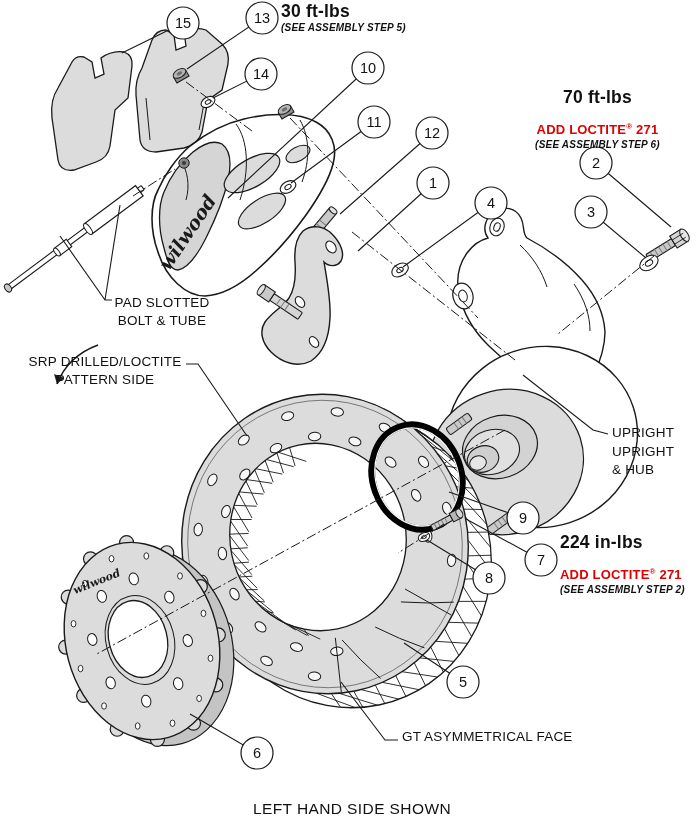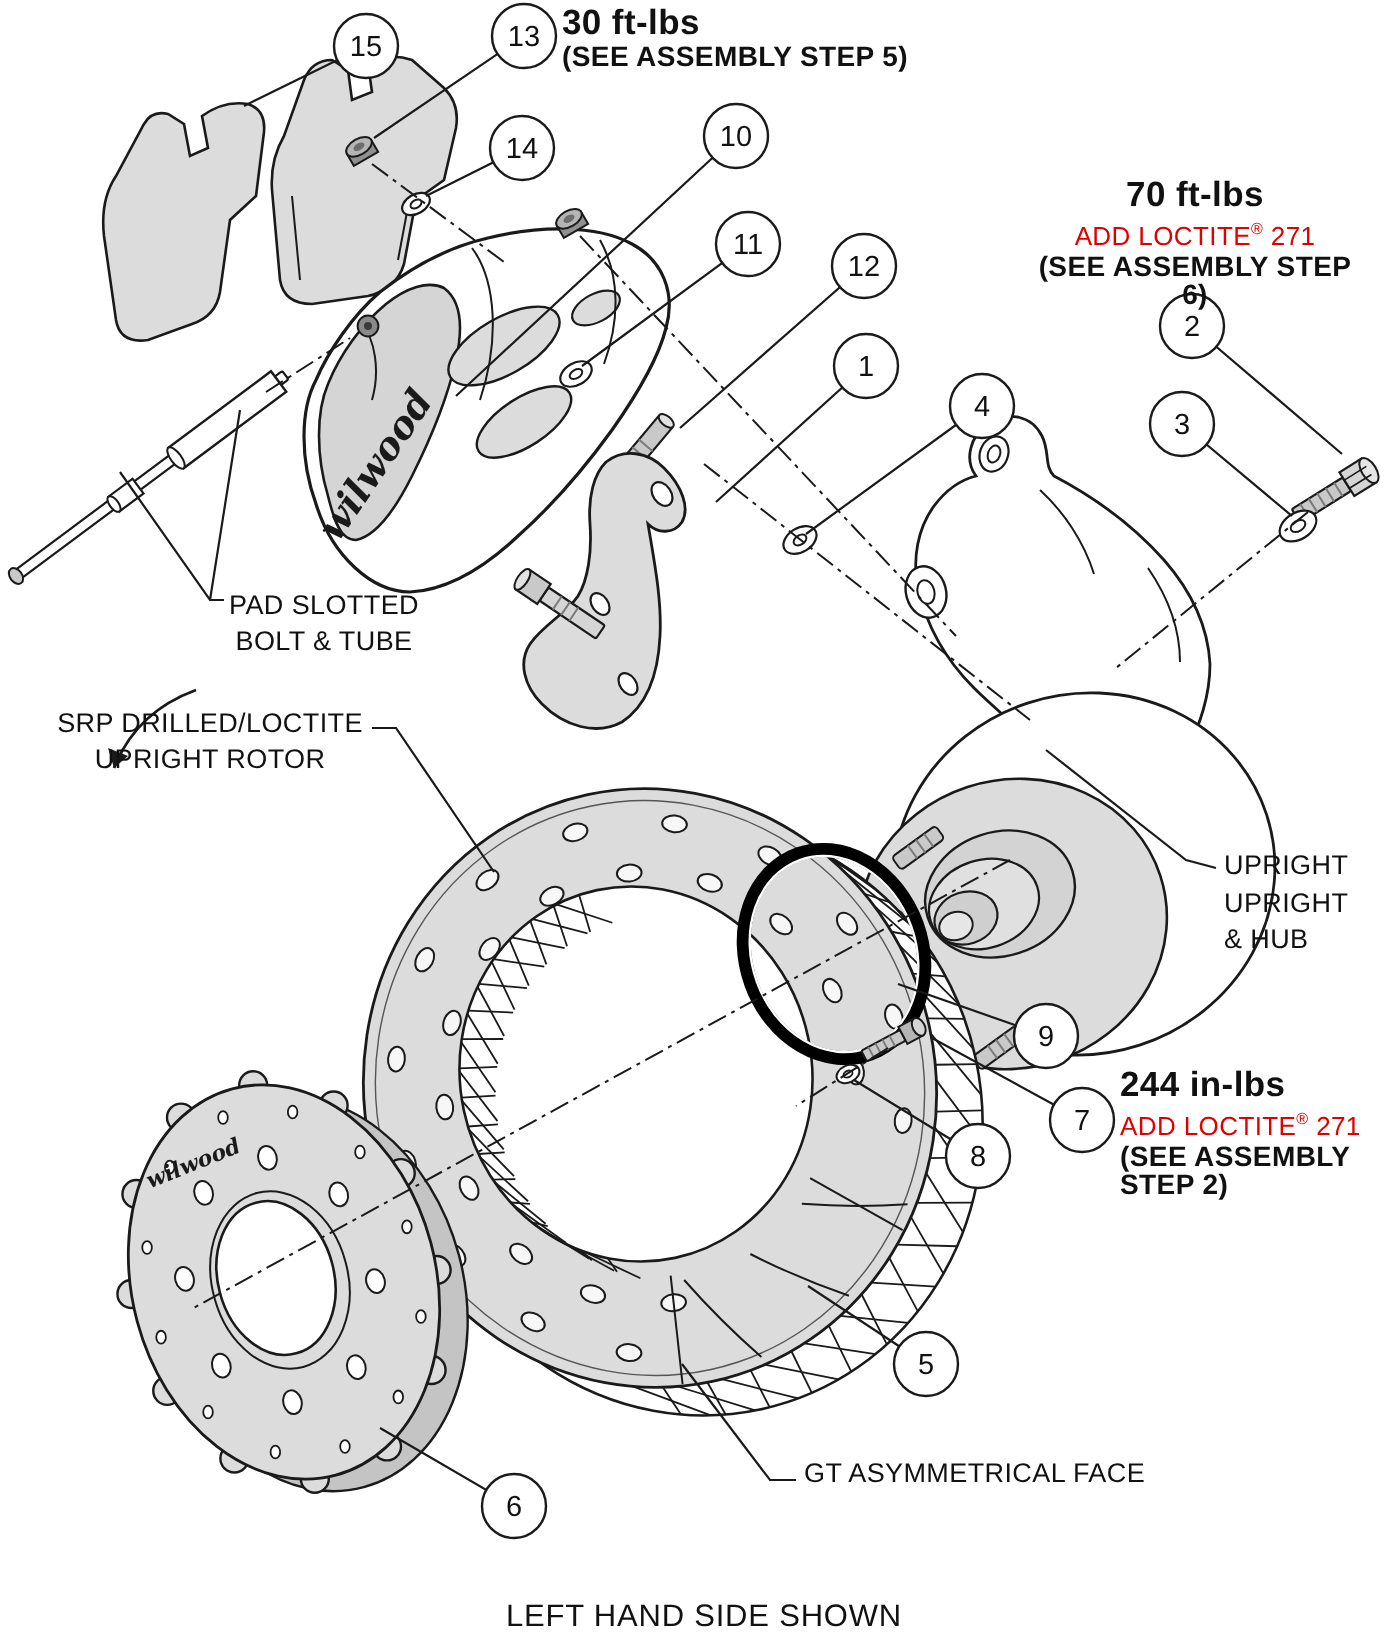--- a/index.html
+++ b/index.html
@@ -3,23 +3,23 @@
 <meta charset="utf-8">
 <style>
   html,body{margin:0;padding:0;}
   body{width:700px;height:821px;background:#ffffff;position:relative;overflow:hidden;
        font-family:"Liberation Sans", sans-serif;color:#111;}
   #stage{position:absolute;left:0;top:0;width:700px;height:821px;}
   svg{position:absolute;left:0;top:0;}
   .overlay{position:absolute;left:0;top:0;width:700px;height:725px;pointer-events:none;}
   .lbl{position:absolute;font-size:13.5px;line-height:17.5px;letter-spacing:.2px;color:#111;}
   .torque-val{font-size:17.5px;font-weight:bold;line-height:19px;}
-  .loctite{font-size:13px;font-weight:normal;line-height:16px;}
+  .loctite{font-size:13px;font-weight:bold;line-height:16px;margin-top:12px;}
   .loctite sup{font-size:8px;}
-  .note{font-size:14px;font-weight:bold;line-height:14px;}
+  .note{font-size:10px;font-weight:bold;font-style:italic;line-height:14px;}
   .center{text-align:center;}
   .title-wrap{position:absolute;left:252px;top:800px;width:200px;text-align:center;}
   .title-text{display:inline-block;font-size:15.5px;letter-spacing:.4px;
               border-bottom:1.5px solid #111;padding-bottom:3px;}
 </style>
 </head>
 <body>
 
 <div id="stage">
 <svg width="700" height="821" viewBox="0 0 700 821">
@@ -423,33 +423,33 @@
     <div class="note">(SEE ASSEMBLY STEP 5)</div>
   </div>
 
   <div class="lbl center" style="left:515px;top:88px;width:165px;">
     <div class="torque-val">70 ft-lbs</div>
     <div class="loctite" style="color:#e00000;"><span>ADD LOCTITE</span><sup>®</sup><span> 271</span></div>
     <div class="note">(SEE ASSEMBLY STEP 6)</div>
   </div>
 
   <div class="lbl" style="left:560px;top:533px;">
-    <div class="torque-val">244 in-lbs</div>
+    <div class="torque-val">224 in-lbs</div>
     <div class="loctite" style="color:#e00000;"><span>ADD LOCTITE</span><sup>®</sup><span> 271</span></div>
     <div class="note">(SEE ASSEMBLY STEP 2)</div>
   </div>
 
   <div class="lbl center" style="left:102px;top:294px;width:120px;">
     <div>PAD SLOTTED</div>
     <div>BOLT &amp; TUBE</div>
   </div>
 
   <div class="lbl center" style="left:22px;top:353px;width:166px;">
     <div>SRP DRILLED/LOCTITE</div>
-    <div>UPRIGHT ROTOR</div>
+    <div>PATTERN SIDE</div>
   </div>
 
   <div class="lbl" style="left:612px;top:424px;line-height:18.6px;">
     <div>UPRIGHT</div>
     <div>UPRIGHT</div>
     <div>&amp; HUB</div>
   </div>
 
   <div class="lbl" style="left:402px;top:728px;">
     <div>GT ASYMMETRICAL FACE</div>

